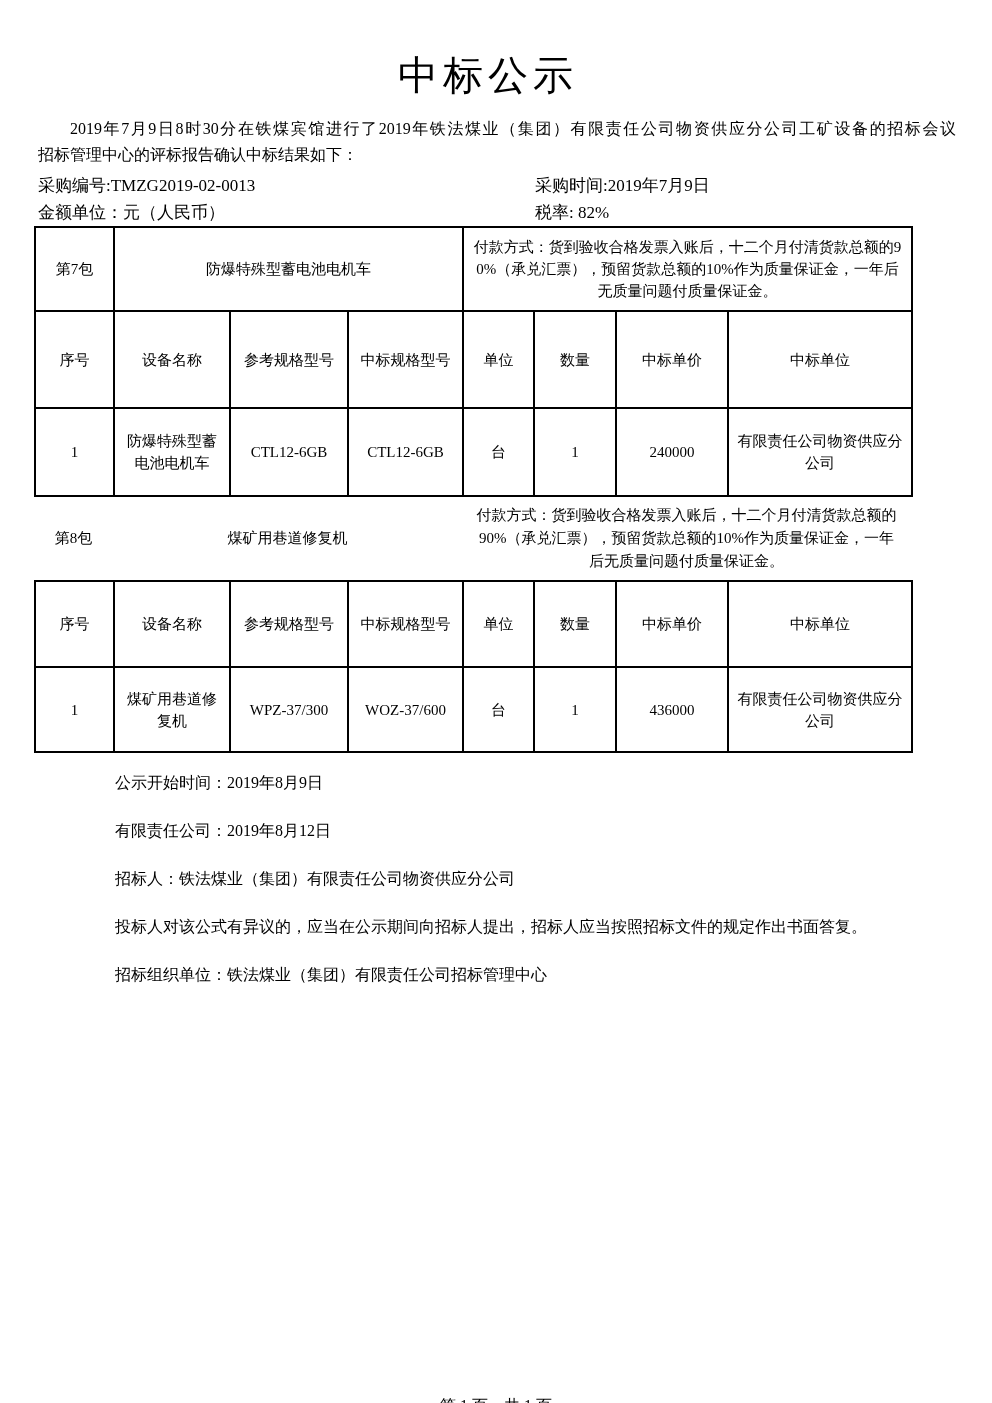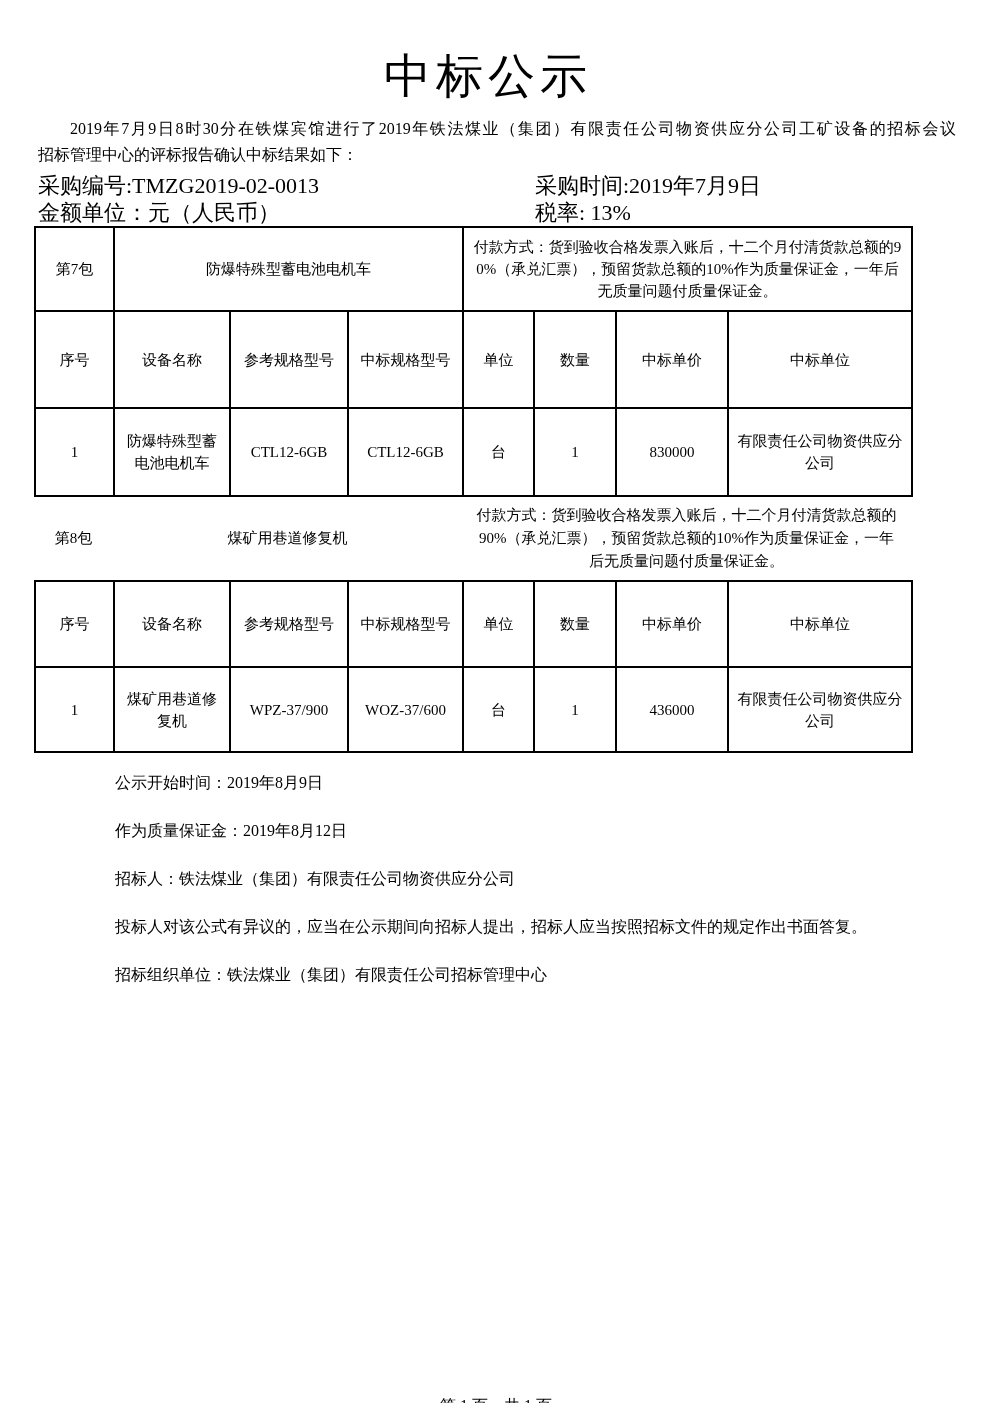--- a/index.html
+++ b/index.html
@@ -8,32 +8,32 @@
     background: #ffffff; color: #000;
     font-family: "Liberation Serif", "DejaVu Serif", serif;
     position: relative;
     overflow: hidden;
   }
   .page { position: relative; width: 992px; height: 1403px; }
 
   .title {
     margin: 50px 16px 14px 0;
     text-align: center;
-    font-size: 47px;
+    font-size: 40px;
     line-height: 52px;
     font-weight: normal;
     letter-spacing: 5px;
   }
 
   .intro { margin: 0 36px 0 38px; font-size: 16px; line-height: 26px; }
   .intro-line { text-align: justify; }
   .intro-line.justify { text-align-last: justify; }
   .intro-line.indent { text-indent: 2em; font-family: Liberation Serif, serif; }
 
-  .meta { margin: 4px 38px 0 38px; font-size: 22px; }
+  .meta { margin: 4px 38px 0 38px; font-size: 17px; }
   .meta-row { display: flex; height: 27px; align-items: center; }
   .meta-left { width: 497px; }
 
   table.bid-table {
     border-collapse: collapse;
     table-layout: fixed;
     margin-left: 34px;
     width: 877px;
     font-size: 15px;
   }
@@ -82,21 +82,21 @@
     <div class="intro-line">招标管理中心的评标报告确认中标结果如下：</div>
   </div>
 
   <div class="meta">
     <div class="meta-row">
       <span class="meta-left">采购编号:TMZG2019-02-0013</span>
       <span class="meta-right">采购时间:2019年7月9日</span>
     </div>
     <div class="meta-row">
       <span class="meta-left">金额单位：元（人民币）</span>
-      <span class="meta-right">税率: 13%</span>
+      <span class="meta-right">税率: 82%</span>
     </div>
   </div>
 
   <table class="bid-table t1">
     <colgroup>
       <col style="width:79px">
         <col style="width:116px">
         <col style="width:118px">
         <col style="width:115px">
       <col style="width:71px">
@@ -120,21 +120,21 @@
       <th>中标单价</th>
       <th>中标单位</th>
     </tr>
     <tr class="data-row">
       <td>1</td>
       <td>防爆特殊型蓄电池电机车</td>
       <td>CTL12-6GB</td>
       <td>CTL12-6GB</td>
       <td>台</td>
       <td>1</td>
-      <td>830000</td>
+      <td>240000</td>
       <td>有限责任公司物资供应分公司</td>
     </tr>
   </tbody>
     </table>
 
   <div class="pkg8">
     <div class="p8-no">第8包</div>
     <div class="p8-name">煤矿用巷道修复机</div>
     <div class="p8-pay">付款方式：货到验收合格发票入账后，十二个月付清货款总额的90%（承兑汇票），预留货款总额的10%作为质量保证金，一年后无质量问题付质量保证金。</div>
   </div>
@@ -157,33 +157,33 @@
       <th>参考规格型号</th>
       <th>中标规格型号</th>
       <th>单位</th>
       <th>数量</th>
       <th>中标单价</th>
       <th>中标单位</th>
     </tr>
     <tr class="data-row">
       <td>1</td>
       <td>煤矿用巷道修复机</td>
-      <td>WPZ-37/900</td>
+      <td>WPZ-37/300</td>
       <td>WOZ-37/600</td>
       <td>台</td>
       <td>1</td>
       <td>436000</td>
       <td>有限责任公司物资供应分公司</td>
     </tr>
   </tbody>
     </table>
 
   <div class="footer-block">
     <p>公示开始时间：2019年8月9日</p>
-    <p>作为质量保证金：2019年8月12日</p>
+    <p>有限责任公司：2019年8月12日</p>
     <p>招标人：铁法煤业（集团）有限责任公司物资供应分公司</p>
     <p>投标人对该公式有异议的，应当在公示期间向招标人提出，招标人应当按照招标文件的规定作出书面答复。</p>
     <p>招标组织单位：铁法煤业（集团）有限责任公司招标管理中心</p>
   </div>
 
   <div class="page-number">第 1 页，共 1 页</div>
 
 </div>
 
 </body></html>

